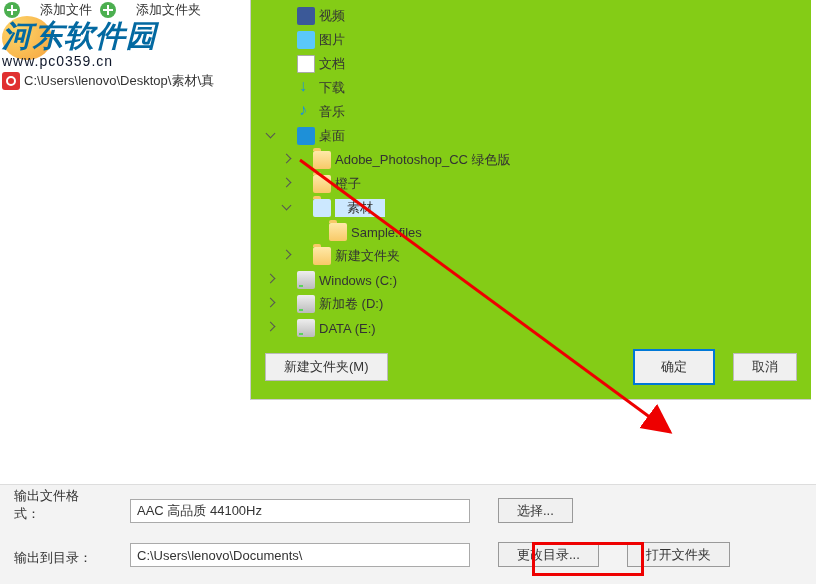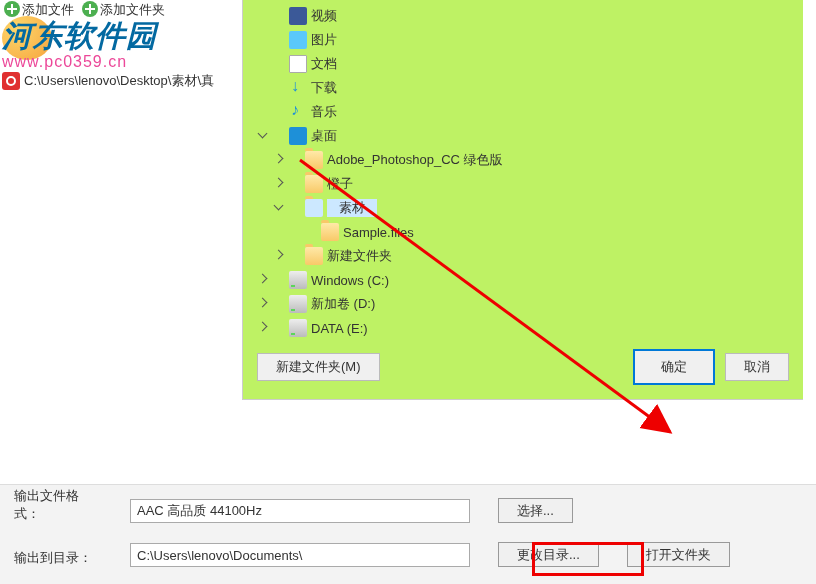--- a/index.html
+++ b/index.html
@@ -1,51 +1,51 @@
 <!DOCTYPE html>
 <html><head>
 <meta charset="utf-8">
 <style>
 *{box-sizing:border-box;margin:0;padding:0;font-family:"Microsoft YaHei",Arial,sans-serif;font-size:13px;color:#333}
 body{width:816px;height:584px;background:#fff;position:relative;overflow:hidden}
 .top-bar{position:absolute;left:0;top:0;width:255px;height:20px;display:flex;align-items:center;gap:8px;padding-left:4px}
-.add-btn{display:flex;gap:2px;font-size:13px}
+.add-btn{display:flex;align-items:center;gap:20px;font-size:13px}
 .plus-ic{width:16px;height:16px;border-radius:50%;background:#4caf50;position:relative}
 .plus-ic::before,.plus-ic::after{content:"";position:absolute;background:#fff}
 .plus-ic::before{left:3px;top:7px;width:10px;height:2px}
 .plus-ic::after{left:7px;top:3px;width:2px;height:10px}
 .watermark{position:absolute;left:2px;top:16px;z-index:20}
 .wm-title{font-size:30px;font-weight:bold;color:#0369a1;font-style:italic;letter-spacing:1px}
-.wm-url{font-size:16px;color:#ec4899;margin-top:-4px;letter-spacing:1px}
+.wm-url{font-size:14px;color:#0f172a;margin-top:-4px;letter-spacing:1px}
 .wm-logo{position:absolute;left:0;top:0;width:50px;height:44px;background:radial-gradient(circle at 30% 30%,#fdd76b,#f6a23c);border-radius:50%;z-index:-1}
 .path-row{position:absolute;left:2px;top:72px;display:flex;align-items:flex-end;gap:4px}
 .red-ic{width:18px;height:18px;background:#e03030;border-radius:3px;position:relative}
 .red-ic::before{content:"";position:absolute;left:4px;top:4px;width:10px;height:10px;border:2px solid #fff;border-radius:50%;box-sizing:border-box}
-.dialog{position:absolute;left:242px;top:0;width:561px;height:400px;background:#bef264;border-left:1px solid #ccc;border-bottom:1px solid #ccc}
+.dialog{position:absolute;left:250px;top:0;width:561px;height:400px;background:#84cc16;border-left:1px solid #ccc;border-bottom:1px solid #ccc}
 .tree{position:absolute;left:14px;top:4px;width:530px}
 .tree-row{display:flex;align-items:center;height:24px;gap:4px;cursor:default}
 .chev{width:12px;height:12px;position:relative;flex-shrink:0}
 .chev::before{content:"";position:absolute;left:2px;top:1px;width:6px;height:6px;border-right:1.5px solid #555;border-bottom:1.5px solid #555;transform:rotate(-45deg)}
 .chev.open::before{transform:rotate(45deg);top:0}
 .sp{width:12px;flex-shrink:0}
 .fic{width:18px;height:18px;flex-shrink:0}
 .folder{background:linear-gradient(#ffe9a8,#f8c968);border-radius:2px;position:relative}
 .folder::before{content:"";position:absolute;left:0;top:-3px;width:8px;height:3px;background:#f8c968;border-radius:2px 2px 0 0}
 .sel{background:#cce8ff}
 .desktop-ic{background:#1e90d8;border-radius:2px}
 .drive-ic{background:linear-gradient(#eee,#bbb);border-radius:2px;position:relative}
 .drive-ic::after{content:"";position:absolute;left:2px;bottom:2px;width:4px;height:2px;background:#5bd65b}
 .video-ic{background:#3b5998;border-radius:2px}
 .pic-ic{background:#5ac8fa;border-radius:2px}
 .doc-ic{background:#fff;border:1px solid #aaa;border-radius:1px}
 .dl-ic{position:relative}
 .dl-ic::before{content:"↓";color:#1e90d8;font-size:16px;font-weight:bold;position:absolute;left:2px;top:-2px}
 .mus-ic{position:relative}
 .mus-ic::before{content:"♪";color:#1e90d8;font-size:16px;position:absolute;left:2px;top:-2px}
-.btn-row{position:absolute;left:0;bottom:14px;width:100%;padding:0 14px;display:flex;gap:10px;align-items:center}
+.btn-row{position:absolute;left:0;bottom:14px;width:100%;padding:0 14px;display:flex;gap:18px;align-items:center}
 .btn-row .spacer{flex:1}
 .dbtn{height:28px;padding:0 18px;background:#f0f0f0;border:1px solid #bbb;cursor:pointer;font-size:13px;display:flex;align-items:center}
 .dbtn.blue{border:2px solid #0078d7;padding:16px 26px}
 .bottom{position:absolute;left:0;bottom:0;width:816px;height:100px;background:#f3f3f3;border-top:1px solid #ddd;padding:12px 14px}
 .brow{display:flex;align-items:flex-end;height:26px;margin-bottom:18px;gap:28px}
 .blabel{width:88px}
 .binput{flex:0 0 340px;height:24px;border:1px solid #aaa;padding:0 6px;background:#fff;display:flex;align-items:center}
 .bbtn{height:25px;padding:0 18px;background:#f0f0f0;border:1px solid #999;cursor:pointer;font-size:13px;display:flex;align-items:center}
 .redbox{position:absolute;border:3px solid #e00;pointer-events:none}
 .arrow-svg{position:absolute;left:290px;top:150px;pointer-events:none}

